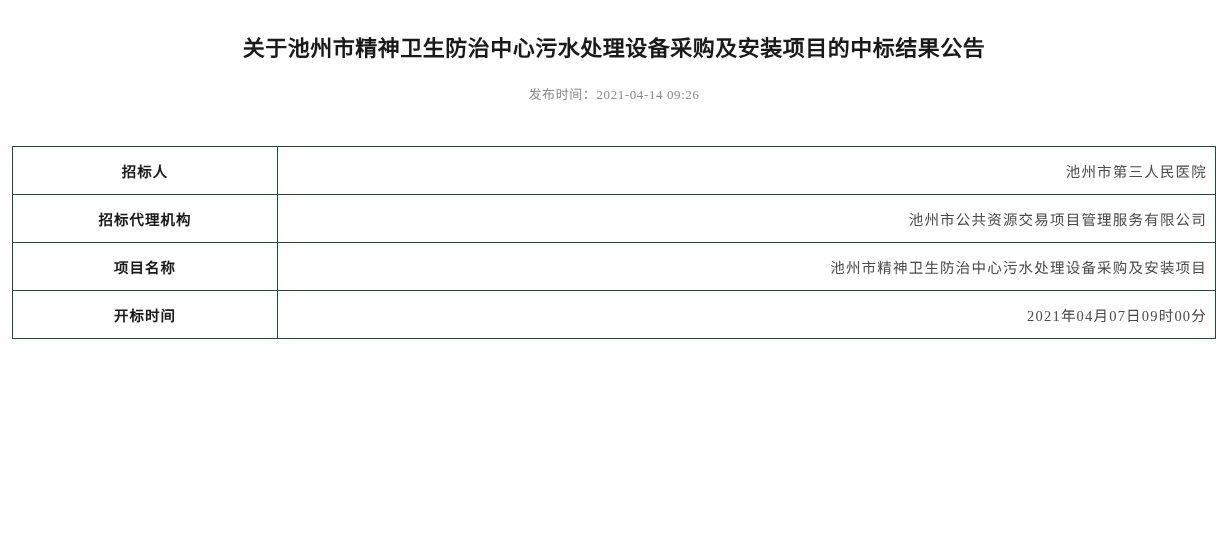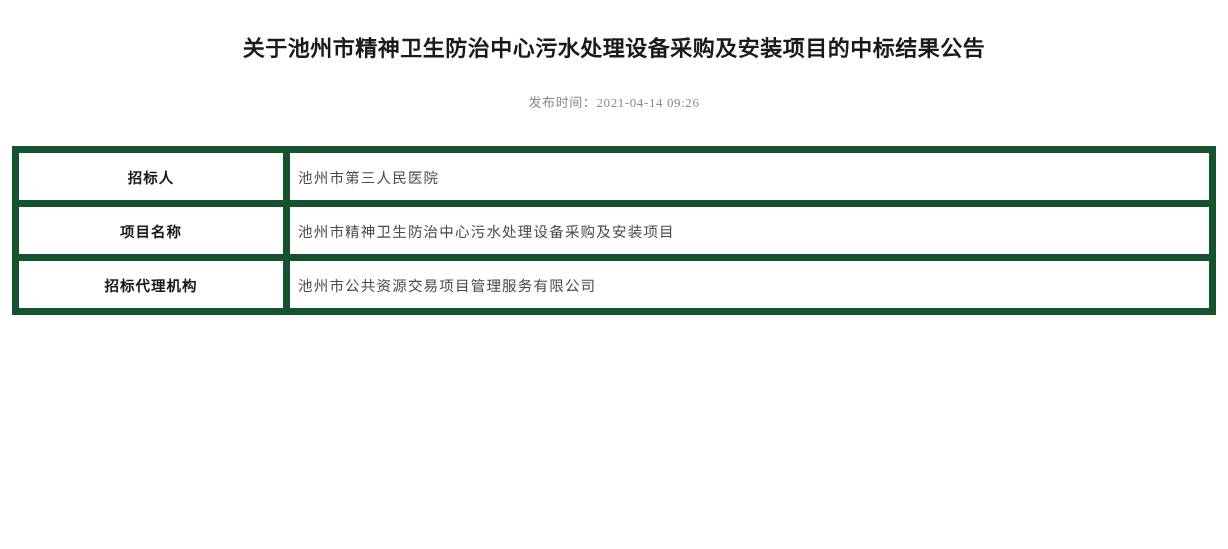--- a/index.html
+++ b/index.html
@@ -28,52 +28,52 @@
     color: #1a1a1a;
     margin: 0;
     padding-top: 34px;
     line-height: 30px;
     font-family: "Liberation Serif", "DejaVu Serif", serif;
   }
   .doc-meta {
     text-align: center;
     font-size: 13px;
     color: #8a8a8a;
-    margin: 8px;
+    margin: 0;
     padding-top: 20px;
     letter-spacing: 0.6px;
     font-family: "Liberation Serif", "DejaVu Serif", serif;
   }
   .table-wrap {
     position: absolute;
     left: 12px;
     top: 146px;
     width: 1204px;
   }
   table.info-table {
     width: 100%;
     border-collapse: collapse;
     table-layout: fixed;
   }
   table.info-table td {
-    border: 7px solid #14532d;
+    border: 1px solid #14532d;
     height: 47px;
     padding: 0 8px;
     font-size: 14.5px;
     vertical-align: middle;
   }
   td.label-cell {
     width: 248px;
     text-align: center;
     font-weight: bold;
     color: #1a1a1a;
     letter-spacing: 1px;
   }
   td.value-cell {
-    text-align: left;
+    text-align: right;
     color: #4a4a4a;
     letter-spacing: 1.2px;
     font-weight: normal;
   }
 </style>
 </head>
 <body>
 
 <div class="page">
 
@@ -82,24 +82,28 @@
   <div class="doc-meta">发布时间：2021-04-14 09:26</div>
 
   <div class="table-wrap">
     <table class="info-table">
       <tbody>
         <tr>
           <td class="label-cell">招标人</td>
           <td class="value-cell">池州市第三人民医院</td>
         </tr>
         <tr>
+          <td class="label-cell">招标代理机构</td>
+          <td class="value-cell">池州市公共资源交易项目管理服务有限公司</td>
+        </tr>
+        <tr>
           <td class="label-cell">项目名称</td>
           <td class="value-cell">池州市精神卫生防治中心污水处理设备采购及安装项目</td>
         </tr>
         <tr>
-          <td class="label-cell">招标代理机构</td>
-          <td class="value-cell">池州市公共资源交易项目管理服务有限公司</td>
+          <td class="label-cell">开标时间</td>
+          <td class="value-cell">2021年04月07日09时00分</td>
         </tr>
       </tbody>
     </table>
   </div>
 
 </div>
 
 </body></html>

